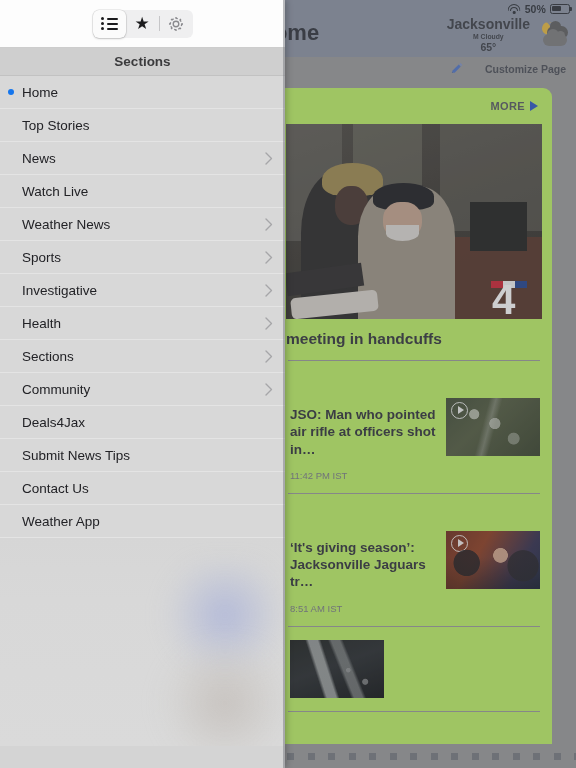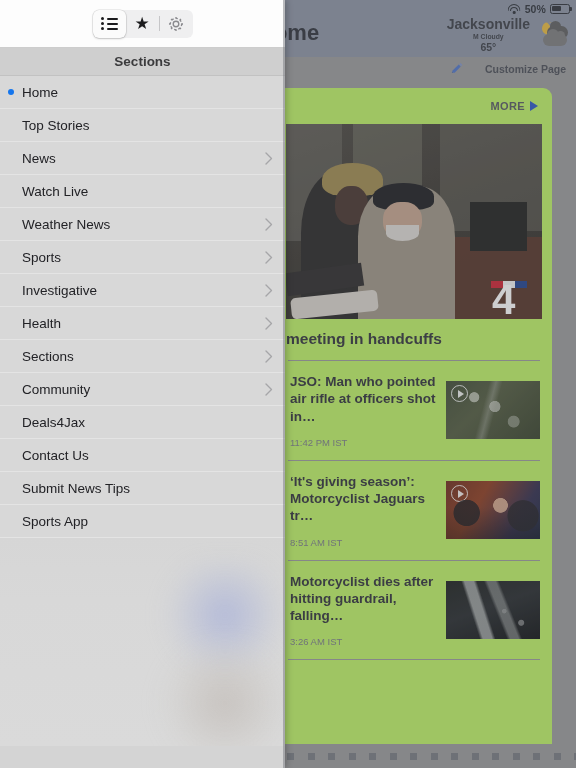--- a/index.html
+++ b/index.html
@@ -193,21 +193,21 @@
     padding: 11px 10px 12px 10px;
     font-size: 15.5px; font-weight: bold; color: #303238;
     white-space: nowrap;
   }
   .divider { height:1px; background:#9a9a9a; margin: 0 12px; }
 
   .story {
     display: flex; align-items: center; gap: 10px;
     padding: 12px 12px 12px 14px; min-height: 84px;
   }
-  .story-text { flex: 1; min-width: 0; }
+  .story-text { flex: 1; min-width: 0; margin-top: 33px; }
   .story-headline {
     font-size: 13.5px; font-weight: bold; color: #2e3037;
     line-height: 1.28; margin-bottom: 12px;
   }
   .story-time { font-size: 9.5px; font-weight: normal; color: #7a7d84; }
   .thumb {
     width: 94px; height: 58px; position: relative; overflow:hidden; flex:none;
     background:#444;
   }
   .thumb.aerial { background: linear-gradient(135deg,#3e4a32 0%, #50593c 40%, #364028 100%); }
@@ -432,34 +432,30 @@
           <div class="story-time">11:42 PM IST</div>
         </div>
         <div class="thumb aerial">
           <span class="play-badge"></span>
         </div>
       </div>
       <div class="divider"></div>
 
       <div class="story">
         <div class="story-text">
-          <div class="story-headline">‘It's giving season’: Motorcyclist Jaguars tr…</div>
+          <div class="story-headline">‘It's giving season’: Jacksonville Jaguars tr…</div>
           <div class="story-time">8:51 AM IST</div>
         </div>
         <div class="thumb crowd">
           <span class="play-badge"></span>
         </div>
       </div>
       <div class="divider"></div>
 
       <div class="story">
-        <div class="story-text">
-          <div class="story-headline">Motorcyclist dies after hitting guardrail, falling…</div>
-          <div class="story-time">3:26 AM IST</div>
-        </div>
         <div class="thumb road"></div>
       </div>
       <div class="divider"></div>
     </div>
 
     <div class="tabstrip" id="tabstrip">
         <span class="sq"></span>
         <span class="sq"></span>
         <span class="sq"></span>
         <span class="sq"></span>
@@ -574,29 +570,29 @@
           <svg class="mi-chevron" viewBox="0 0 8 13">
             <path d="M1 1 L6.5 6.5 L1 12" fill="none" stroke="#6b6b70" stroke-width="1.4" stroke-linecap="round" stroke-linejoin="round"></path>
           </svg>
         </div>
         <div class="menu-item">
           <div class="mi-bullet"></div>
           <div class="mi-label">Deals4Jax</div>
         </div>
         <div class="menu-item">
           <div class="mi-bullet"></div>
+          <div class="mi-label">Submit News Tips</div>
+        </div>
+        <div class="menu-item">
+          <div class="mi-bullet"></div>
           <div class="mi-label">Contact Us</div>
         </div>
         <div class="menu-item">
           <div class="mi-bullet"></div>
-          <div class="mi-label">Submit News Tips</div>
-        </div>
-        <div class="menu-item">
-          <div class="mi-bullet"></div>
-          <div class="mi-label">Sports App</div>
+          <div class="mi-label">Weather App</div>
         </div>
       </div>
 
     <div class="menu-tail">
       <div class="blur-blob-a"></div>
       <div class="blur-blob-b"></div>
     </div>
 
     <div class="pop-edge"></div>
   </div>

